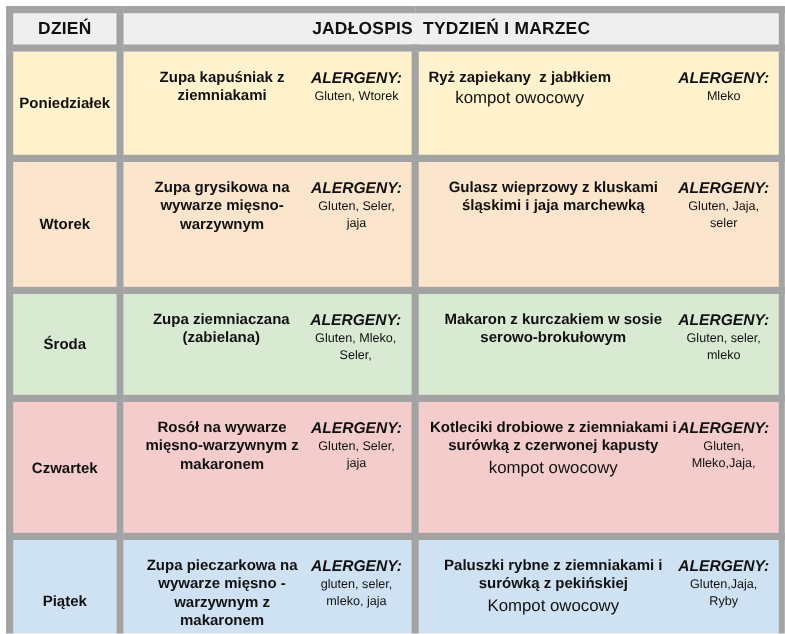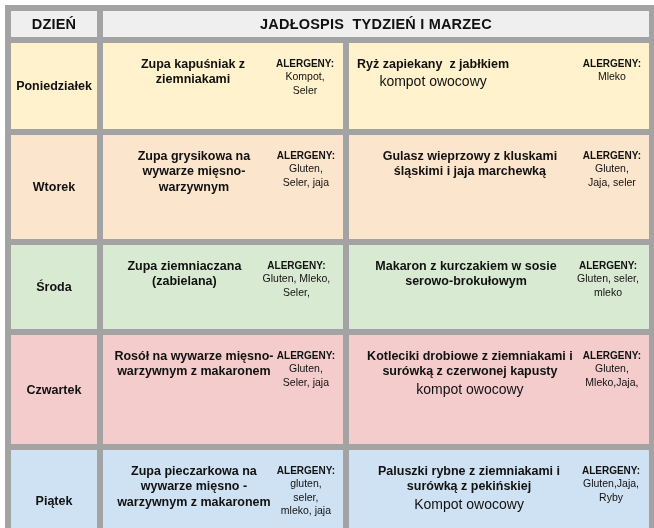--- a/index.html
+++ b/index.html
@@ -60,22 +60,23 @@
     line-height: 1.22;
     white-space: pre-wrap;
   }
   .dish-sub {
     font-size: 14px;
     line-height: 1.3;
     white-space: pre-wrap;
   }
   .allergens-label {
     font-weight: bold;
-    font-size: 10px;
+    font-size: 13px;
     line-height: 1.3;
+    font-style: italic;
   }
   .allergens-list {
     font-size: 10.5px;
     line-height: 1.3;
     white-space: pre-wrap;
   }
   
   .r0 td { height: 86px; }  .r0 .cell-inner, .r0 .day-inner { height: 86px; }
   .r1 td { height: 104px; } .r1 .cell-inner, .r1 .day-inner { height: 104px; }
   .r2 td { height: 84px; margin-top: 44px; }  .r2 .cell-inner, .r2 .day-inner { height: 84px; }
@@ -106,21 +107,21 @@
           <div class="day-inner">Poniedziałek</div>
         </td>
       <td>
         <div class="cell-inner">
           <div>
             <div class="dish-title">Zupa kapuśniak z ziemniakami</div>
             <div class="dish-sub"></div>
           </div>
           <div>
             <div class="allergens-label">ALERGENY:</div>
-            <div class="allergens-list">Kompot, Seler</div>
+            <div class="allergens-list">Gluten, Wtorek</div>
           </div>
         </div>
       </td>
       <td>
         <div class="cell-inner">
           <div>
             <div class="dish-title">Ryż zapiekany  z jabłkiem</div>
             <div class="dish-sub">kompot owocowy</div>
           </div>
           <div>

